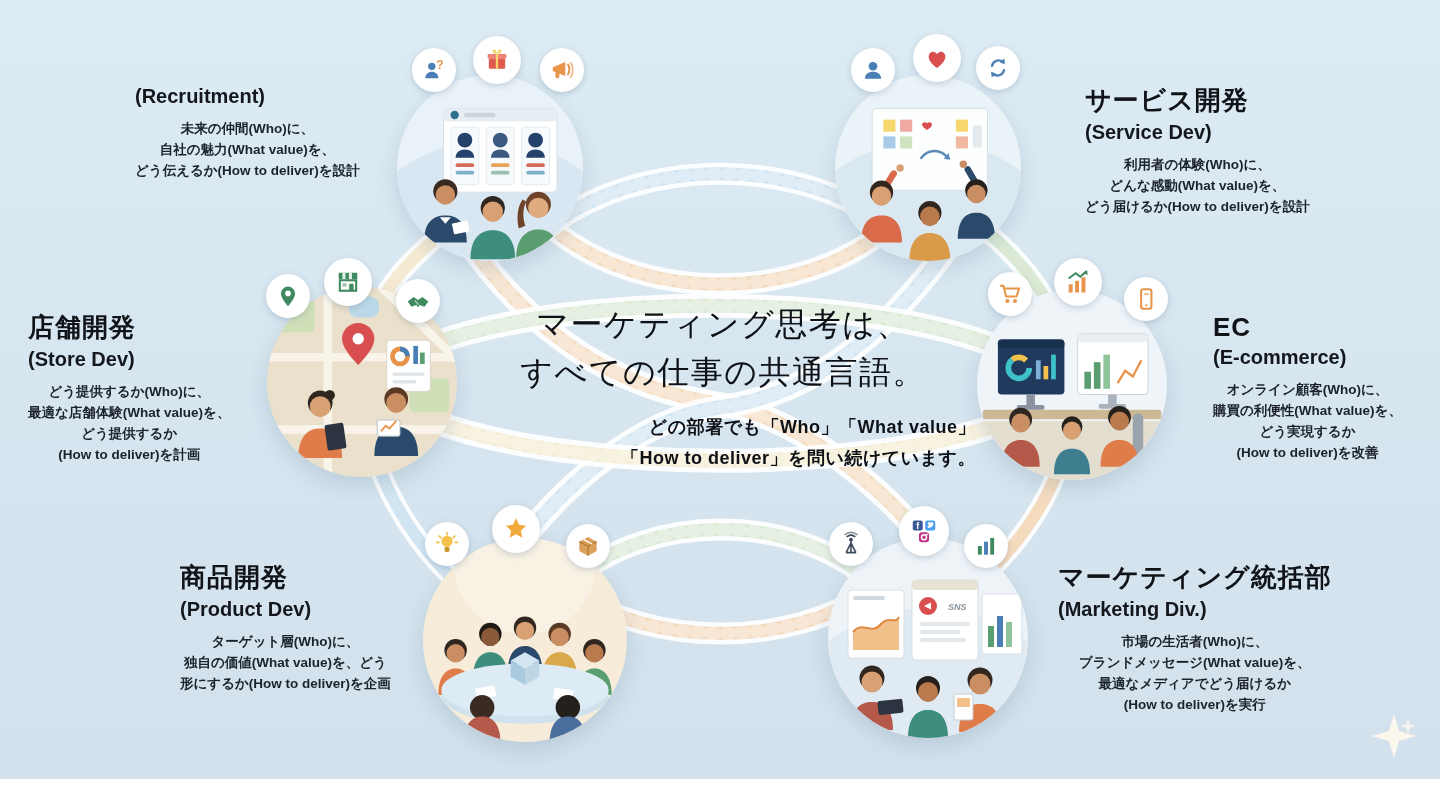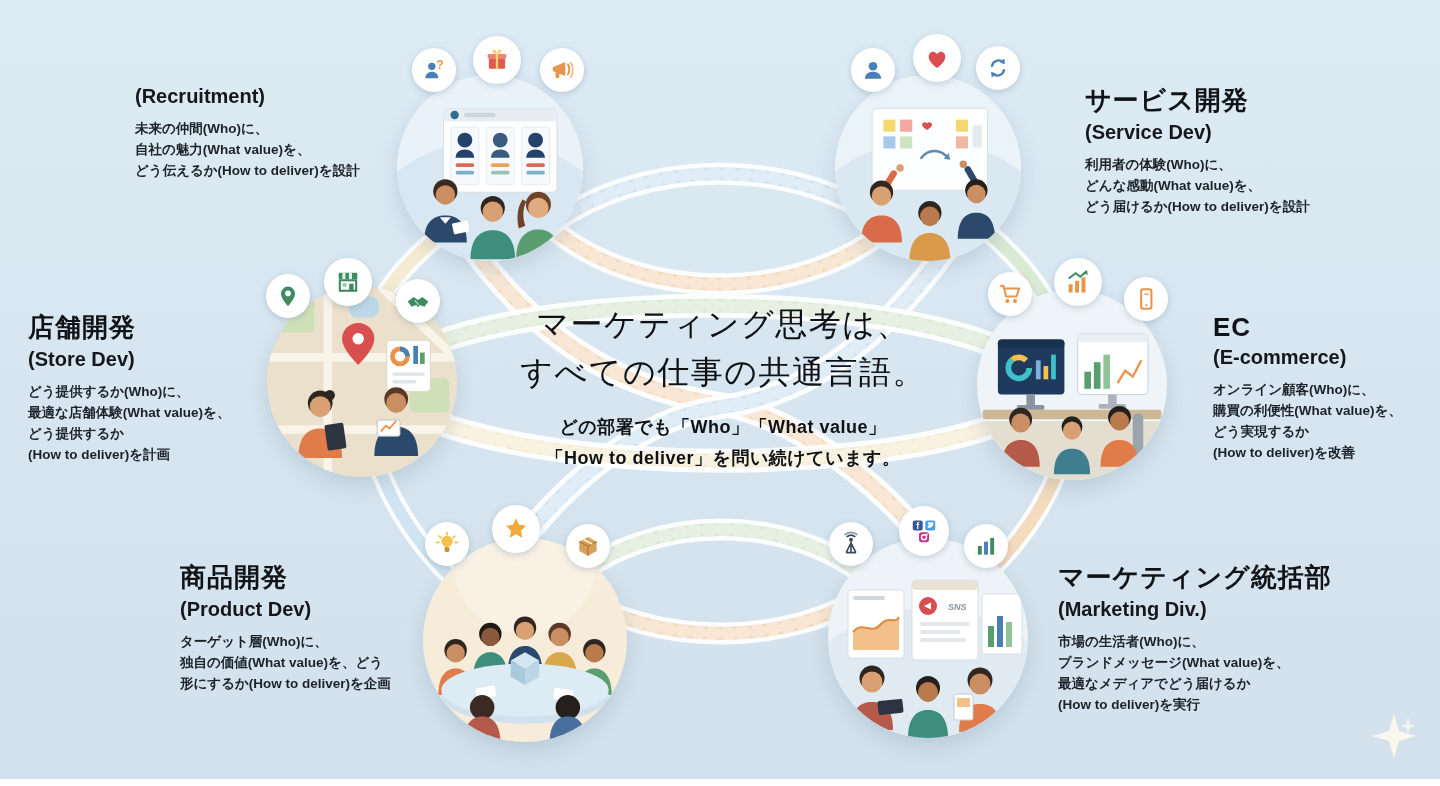--- a/index.html
+++ b/index.html
@@ -19,25 +19,25 @@
   }
   .dept-circle svg { display:block; width:100%; height:100%; }
   .badge {
     position:absolute; background:#ffffff; border-radius:50%;
     display:flex; align-items:center; justify-content:center; z-index:3;
     box-shadow: 0 2px 6px rgba(70,100,130,.25);
   }
   .txt { position:absolute; z-index:4; color:#14181d; }
   .txt .title { font-size:26px; font-weight:800; letter-spacing:1px; color:#101418; }
   .txt .sub   { font-size:20px; font-weight:700; margin-top:3px; }
-  .txt .desc  { font-size:13.5px; font-weight:600; line-height:1.55; margin-top:11px; color:#1b222a; }
+  .txt .desc  { font-size:13.5px; font-weight:600; line-height:1.55; margin-top:11px; color:#1b222a;text-align:center; }
   .txt .desc div { white-space:nowrap; }
   .center-txt { position:absolute; z-index:4; text-align:center; color:#0e1217; }
   .center-title { font-size:32px; font-weight:400; line-height:1.5; letter-spacing:1.5px; }
-  .center-sub   { font-size:18px; font-weight:700; line-height:1.7; margin-top:16px; letter-spacing:.5px; }
+  .center-sub   { font-size:18px; font-weight:700; line-height:1.7; margin-top:16px; letter-spacing:.5px;text-align:right; }
   .bottom-bar { position:absolute; left:0; right:0; bottom:0; height:7px; background:#ffffff; z-index:6; }
   .sparkle { position:absolute; z-index:5; }
 </style>
 </head>
 <body>
 
 <div class="canvas">
 
   <svg class="ribbons" width="1440" height="786" viewBox="0 0 1440 786">
     <defs>

